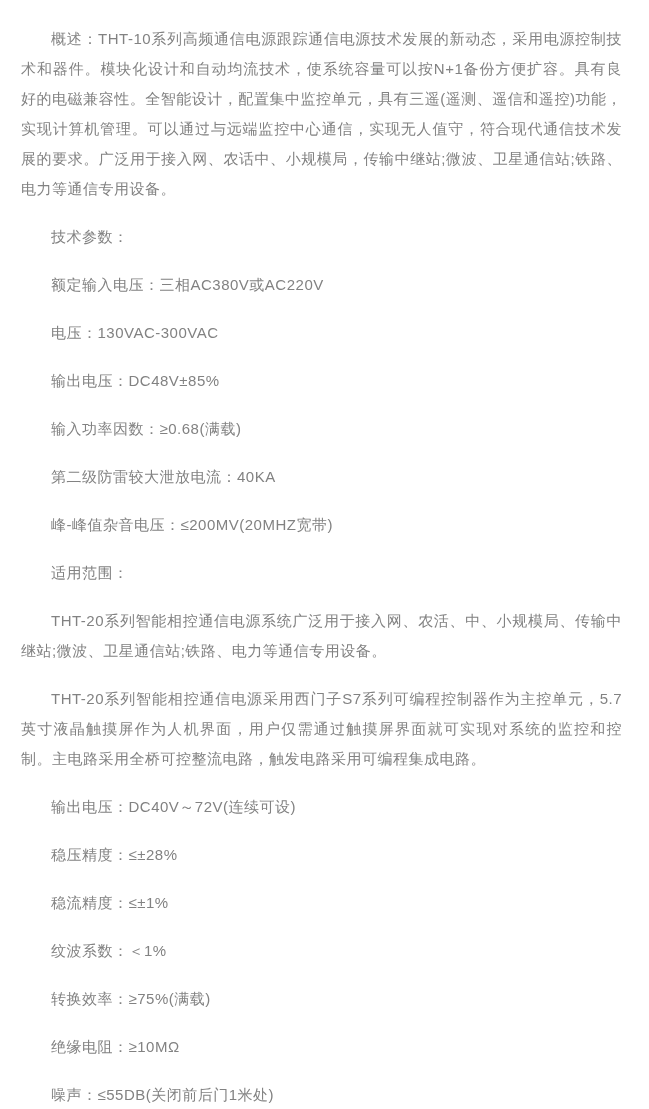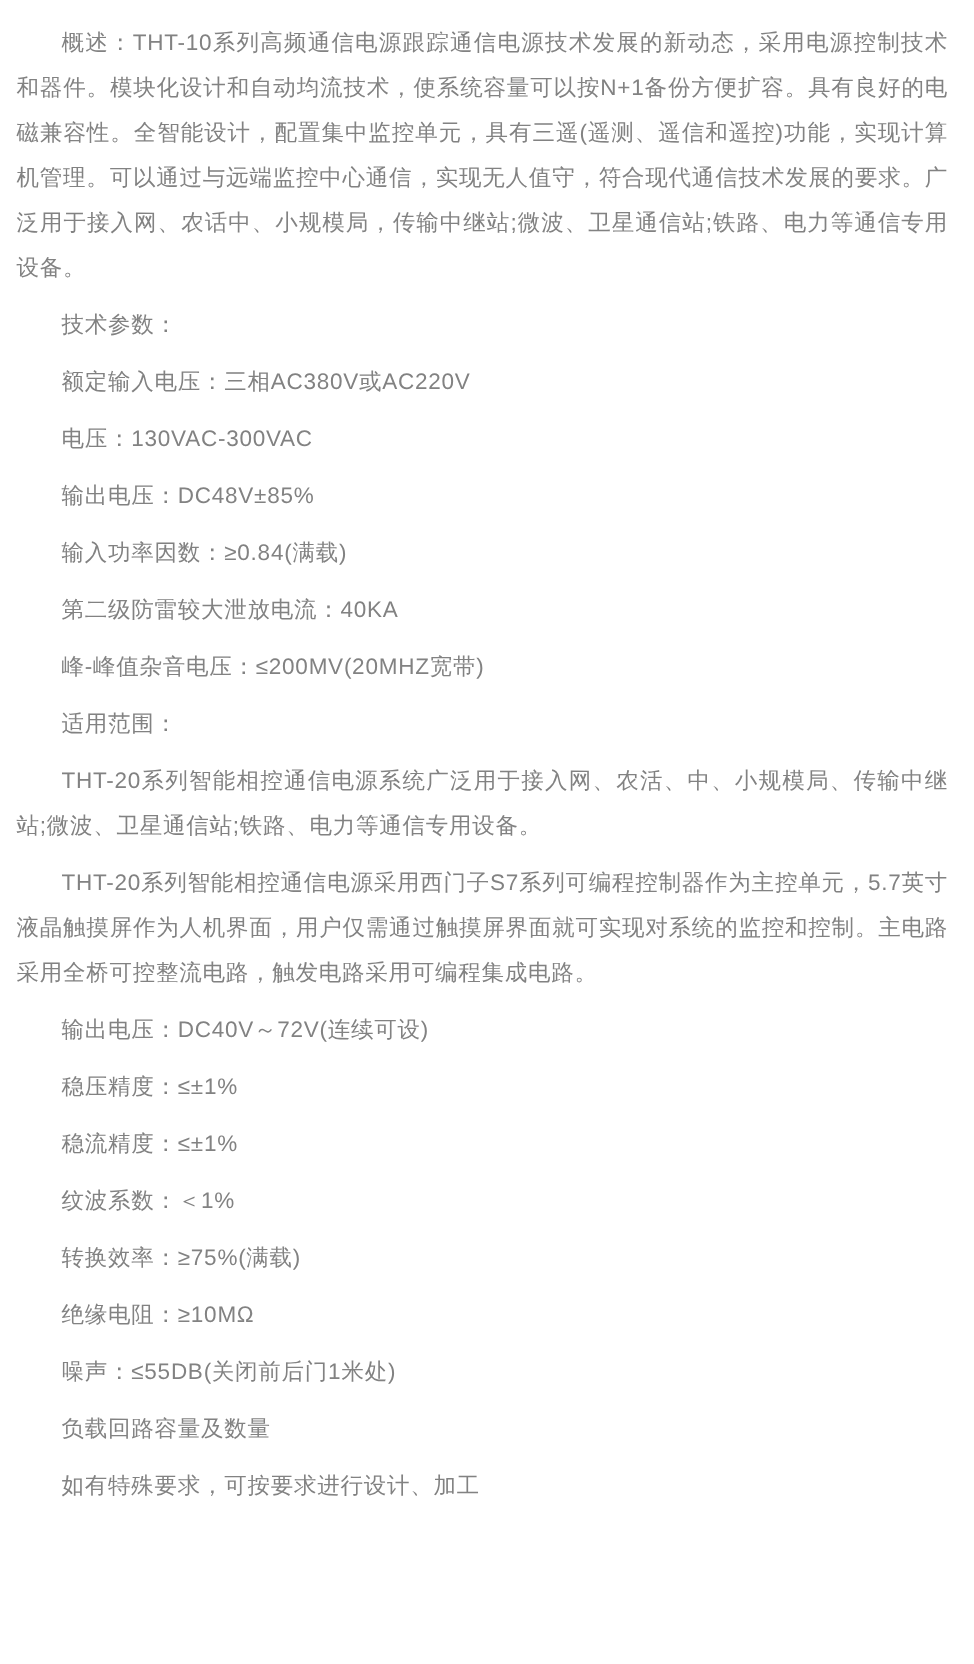--- a/index.html
+++ b/index.html
@@ -17,44 +17,44 @@
     width: 649px;
     padding: 6px 9px 0 3px;
     font-family: "Liberation Sans", sans-serif;
     font-size: 15px;
     line-height: 30px;
     letter-spacing: 0.5px;
     color: #828282;
     text-align: justify;
   }
   .article p.para {
-    margin: 8px;
+    margin: 18px;
     padding: 0;
     text-indent: 2em;
     word-break: break-all;
   }
 </style>
 </head>
 <body>
 
 <div class="article">
 
 <p class="para">概述：THT-10系列高频通信电源跟踪通信电源技术发展的新动态，采用电源控制技术和器件。模块化设计和自动均流技术，使系统容量可以按N+1备份方便扩容。具有良好的电磁兼容性。全智能设计，配置集中监控单元，具有三遥(遥测、遥信和遥控)功能，实现计算机管理。可以通过与远端监控中心通信，实现无人值守，符合现代通信技术发展的要求。广泛用于接入网、农话中、小规模局，传输中继站;微波、卫星通信站;铁路、电力等通信专用设备。</p>
     <p class="para">技术参数：</p>
     <p class="para">额定输入电压：三相AC380V或AC220V</p>
     <p class="para">电压：130VAC-300VAC</p>
     <p class="para">输出电压：DC48V±85%</p>
-    <p class="para">输入功率因数：≥0.84(满载)</p>
+    <p class="para">输入功率因数：≥0.68(满载)</p>
     <p class="para">第二级防雷较大泄放电流：40KA</p>
     <p class="para">峰-峰值杂音电压：≤200MV(20MHZ宽带)</p>
     <p class="para">适用范围：</p>
     <p class="para">THT-20系列智能相控通信电源系统广泛用于接入网、农活、中、小规模局、传输中继站;微波、卫星通信站;铁路、电力等通信专用设备。</p>
     <p class="para">THT-20系列智能相控通信电源采用西门子S7系列可编程控制器作为主控单元，5.7英寸液晶触摸屏作为人机界面，用户仅需通过触摸屏界面就可实现对系统的监控和控制。主电路采用全桥可控整流电路，触发电路采用可编程集成电路。</p>
     <p class="para">输出电压：DC40V～72V(连续可设)</p>
-    <p class="para">稳压精度：≤±1%</p>
+    <p class="para">稳压精度：≤±28%</p>
     <p class="para">稳流精度：≤±1%</p>
     <p class="para">纹波系数：＜1%</p>
     <p class="para">转换效率：≥75%(满载)</p>
     <p class="para">绝缘电阻：≥10MΩ</p>
     <p class="para">噪声：≤55DB(关闭前后门1米处)</p>
     <p class="para">负载回路容量及数量</p>
     <p class="para">如有特殊要求，可按要求进行设计、加工</p>
   </div>
 
 </body></html>

